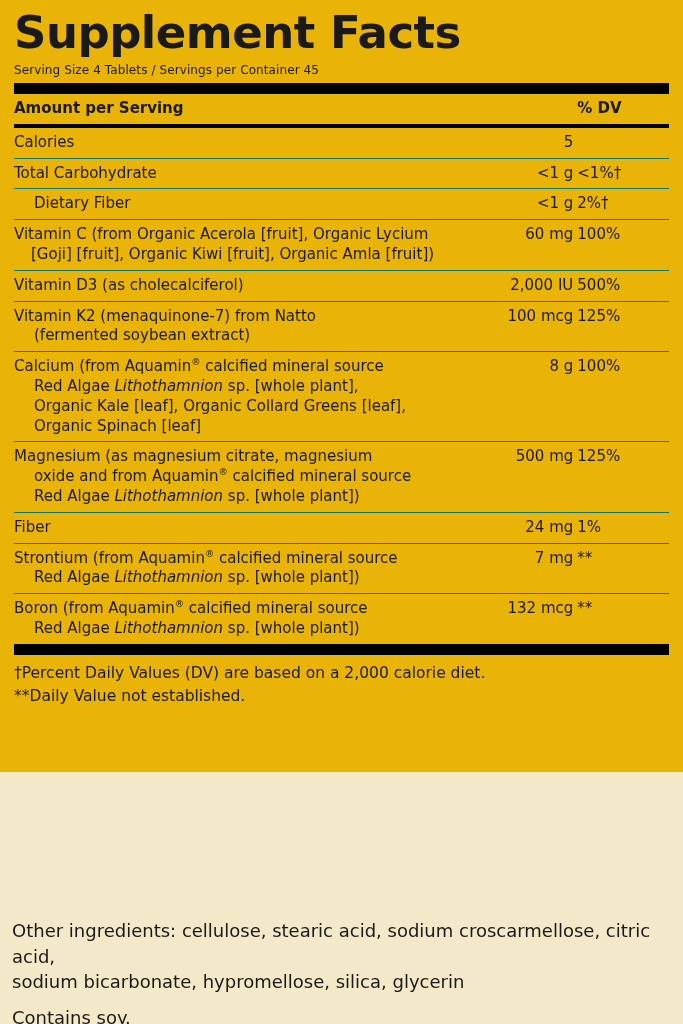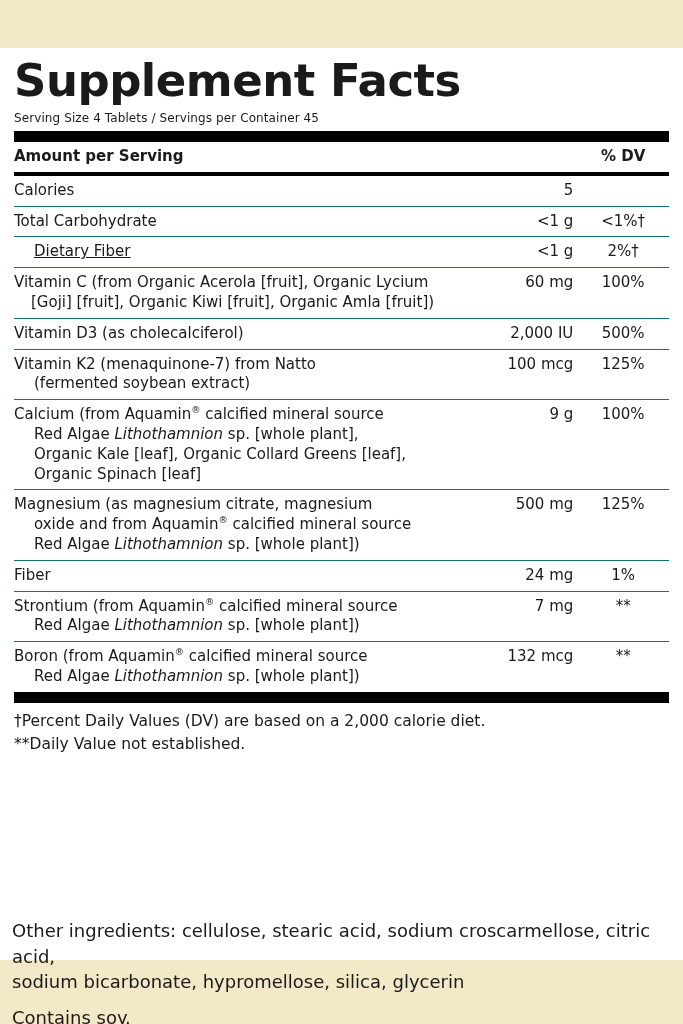--- a/index.html
+++ b/index.html
@@ -12,24 +12,23 @@
     background: #f3e9c8;
     font-family: "DejaVu Sans", sans-serif;
     color: #1a1a1a;
     overflow: hidden;
   }
   .panel {
     position: absolute;
     left: 0;
     top: 0;
     width: 683px;
-    height: 912px;
-    background: #ffffff;
+    height: 772px;
+    background: #eab308;
     box-sizing: border-box;
-    margin-top: 48px;
   }
   .panel-inner {
     position: absolute;
     left: 14px;
     top: 6px;
     right: 14px;
     bottom: 10px;
   }
   .title {
     font-family: "DejaVu Sans", sans-serif;
@@ -75,35 +74,34 @@
     padding-right: 6px !important;
   }
   .col-amt {
     width: 18%;
     text-align: right;
     white-space: nowrap;
     padding-right: 4px !important;
   }
   .col-dv {
     width: 14%;
-    text-align: center;
+    text-align: left;
     white-space: nowrap;
   }
   .hdr td {
     font-weight: bold;
     border-bottom: none;
     padding-top: 4px;
     padding-bottom: 4px;
   }
   .hdr .col-dv {
     font-weight: bold;
   }
   .indent1 {
     padding-left: 20px;
-    text-decoration: underline;
   }
   .cont {
     padding-left: 20px;
     display: block;
   }
   .cont-sm {
     padding-left: 17px;
     display: block;
   }
   em {
@@ -196,21 +194,21 @@
         <td class="col-amt">100 mcg</td>
         <td class="col-dv">125%</td>
       </tr>
       <tr>
         <td class="col-name">
           <span>Calcium (from Aquamin<sup>®</sup> calcified mineral source</span>
           <span class="cont">Red Algae <em>Lithothamnion</em> sp. [whole plant],</span>
           <span class="cont">Organic Kale [leaf], Organic Collard Greens [leaf],</span>
           <span class="cont">Organic Spinach [leaf]</span>
         </td>
-        <td class="col-amt">9 g</td>
+        <td class="col-amt">8 g</td>
         <td class="col-dv">100%</td>
       </tr>
       <tr>
         <td class="col-name">
           <span>Magnesium (as magnesium citrate, magnesium</span>
           <span class="cont">oxide and from Aquamin<sup>®</sup> calcified mineral source</span>
           <span class="cont">Red Algae <em>Lithothamnion</em> sp. [whole plant])</span>
         </td>
         <td class="col-amt">500 mg</td>
         <td class="col-dv">125%</td>

